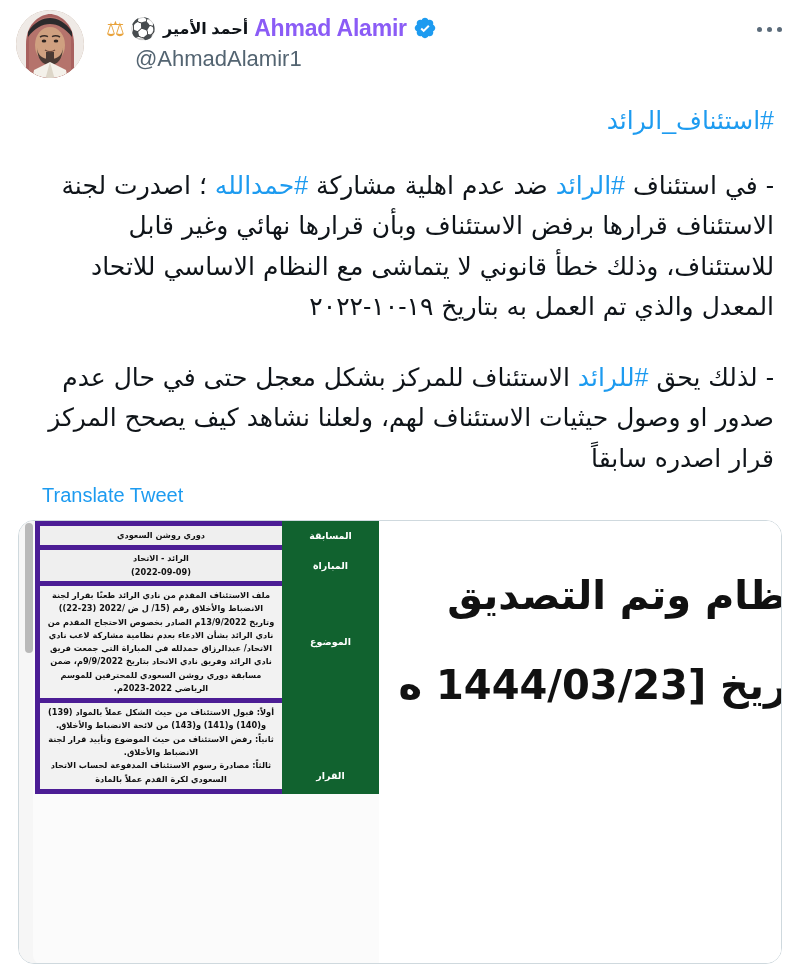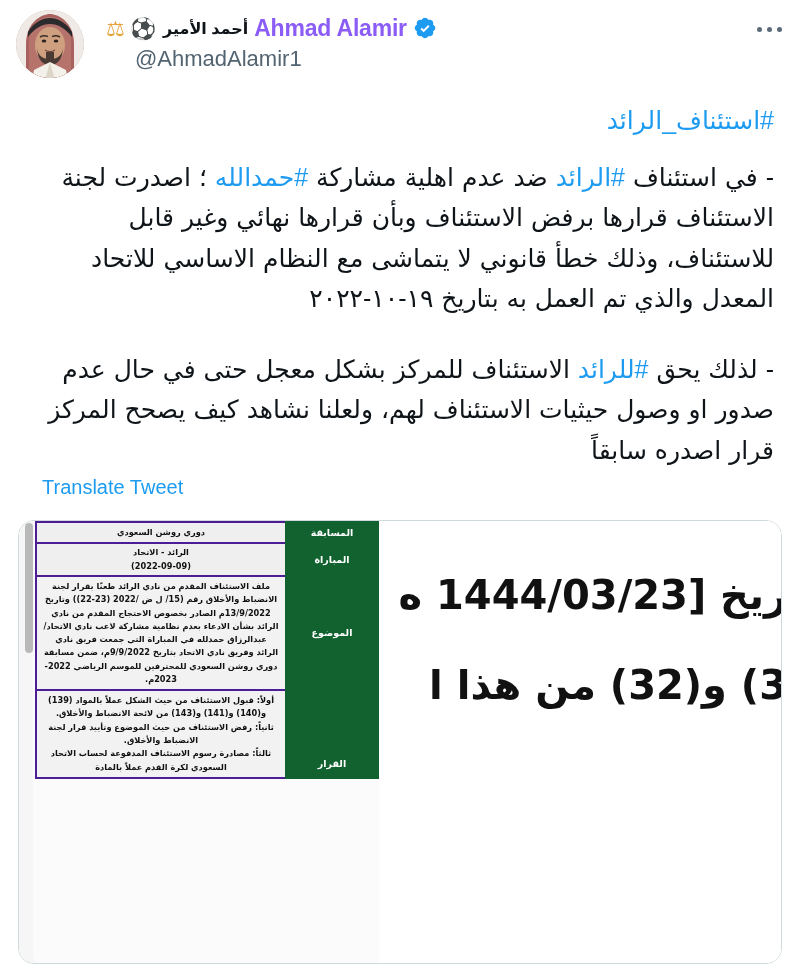--- a/index.html
+++ b/index.html
@@ -130,21 +130,21 @@
     direction: rtl;
     text-align: right;
   }
 
   .para {
     font-size: 25px;
     line-height: 1.62;
     color: #0f1419;
     direction: rtl;
     text-align: right;
-    margin-top: 14px;
+    margin-top: 22px;
     word-spacing: 1px;
   }
   .para.p2 { margin-top: 30px; }
   .para.p3 { margin-top: 30px; }
 
   .link { color: #1d9bf0; }
 
   .translate {
     direction: ltr;
     text-align: left;
@@ -204,21 +204,21 @@
 
   .doc-table {
     position: absolute;
     left: 16px; top: 0;
     width: 344px;
     border-collapse: collapse;
     direction: rtl;
     table-layout: fixed;
   }
   .doc-table td {
-    border: 2px solid #4c1d95;
+    border: 5px solid #4c1d95;
     vertical-align: middle;
     padding: 2px 3px;
     font-size: 8.2px;
     line-height: 1.62;
     color: #111111;
     font-weight: 700;
     text-align: center;
     font-family: "DejaVu Sans", sans-serif;
   }
   .doc-table td.lbl {
@@ -377,20 +377,20 @@
           </tr>
         </tbody>
           </table>
       </div>
     </div>
 
     <div class="media-pane pane-gap"></div>
 
     <div class="media-pane pane-right">
       <div class="zoom-scan">
+        <div class="zoom-line l1">ظام وتم التصديق</div>
         <div class="zoom-line l2">ريخ [1444/03/23 ه</div>
-        <div class="zoom-line l3">3) و(32) من هذا ا</div>
       </div>
     </div>
 
   </div>
 
 </div>
 
 </body></html>

